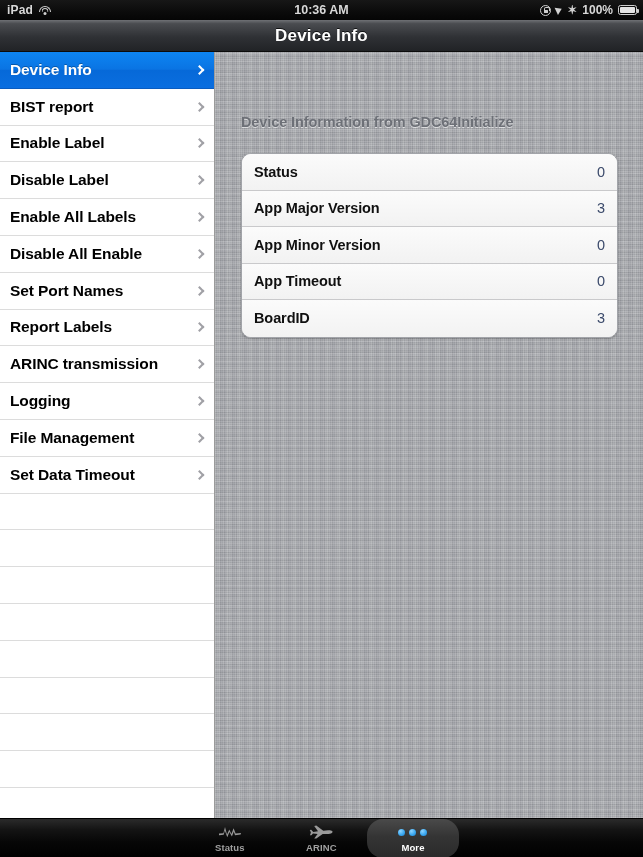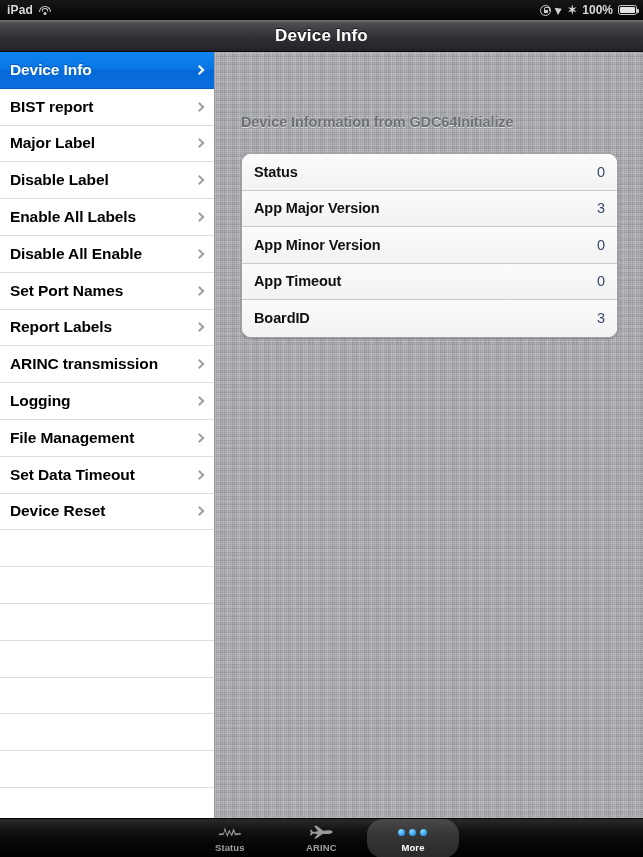--- a/index.html
+++ b/index.html
@@ -160,20 +160,23 @@
 
   <div class="statusbar">
     <div class="sb-left">
       <span class="sb-ipad">iPad</span>
       <span class="wifi-ico">
           <i></i>
           <i></i>
           <i></i>
         </span>
     </div>
+    <div class="sb-center">
+      <span>10:36 AM</span>
+    </div>
     <div class="sb-right">
       <span class="rot-ico"></span>
       <span class="loc-ico"></span>
       <span class="bt-ico">✶</span>
       <span>100%</span>
       <span class="batt">
           <span></span>
         </span>
     </div>
   </div>
@@ -187,21 +190,21 @@
     <div class="sidebar" id="sidebar">
         <div class="srow selected">
           <span class="lbl">Device Info</span>
           <span class="chev"></span>
         </div>
         <div class="srow">
           <span class="lbl">BIST report</span>
           <span class="chev"></span>
         </div>
         <div class="srow">
-          <span class="lbl">Major Label</span>
+          <span class="lbl">Enable Label</span>
           <span class="chev"></span>
         </div>
         <div class="srow">
           <span class="lbl">Disable Label</span>
           <span class="chev"></span>
         </div>
         <div class="srow">
           <span class="lbl">Enable All Labels</span>
           <span class="chev"></span>
         </div>
@@ -224,24 +227,20 @@
         <div class="srow">
           <span class="lbl">Logging</span>
           <span class="chev"></span>
         </div>
         <div class="srow">
           <span class="lbl">File Management</span>
           <span class="chev"></span>
         </div>
         <div class="srow">
           <span class="lbl">Set Data Timeout</span>
-          <span class="chev"></span>
-        </div>
-        <div class="srow">
-          <span class="lbl">Device Reset</span>
           <span class="chev"></span>
         </div>
         <div class="srow empty"></div>
         <div class="srow empty"></div>
         <div class="srow empty"></div>
         <div class="srow empty"></div>
         <div class="srow empty"></div>
         <div class="srow empty"></div>
         <div class="srow empty"></div>
         <div class="srow empty"></div>

